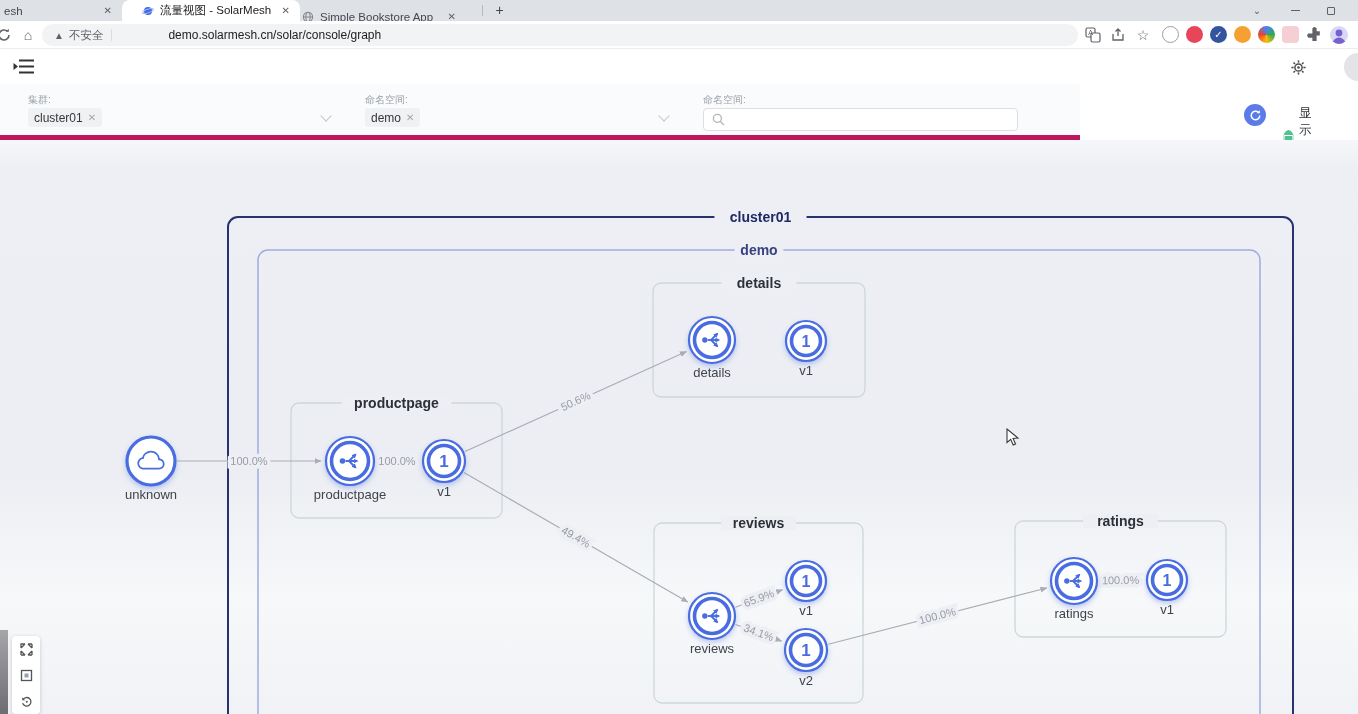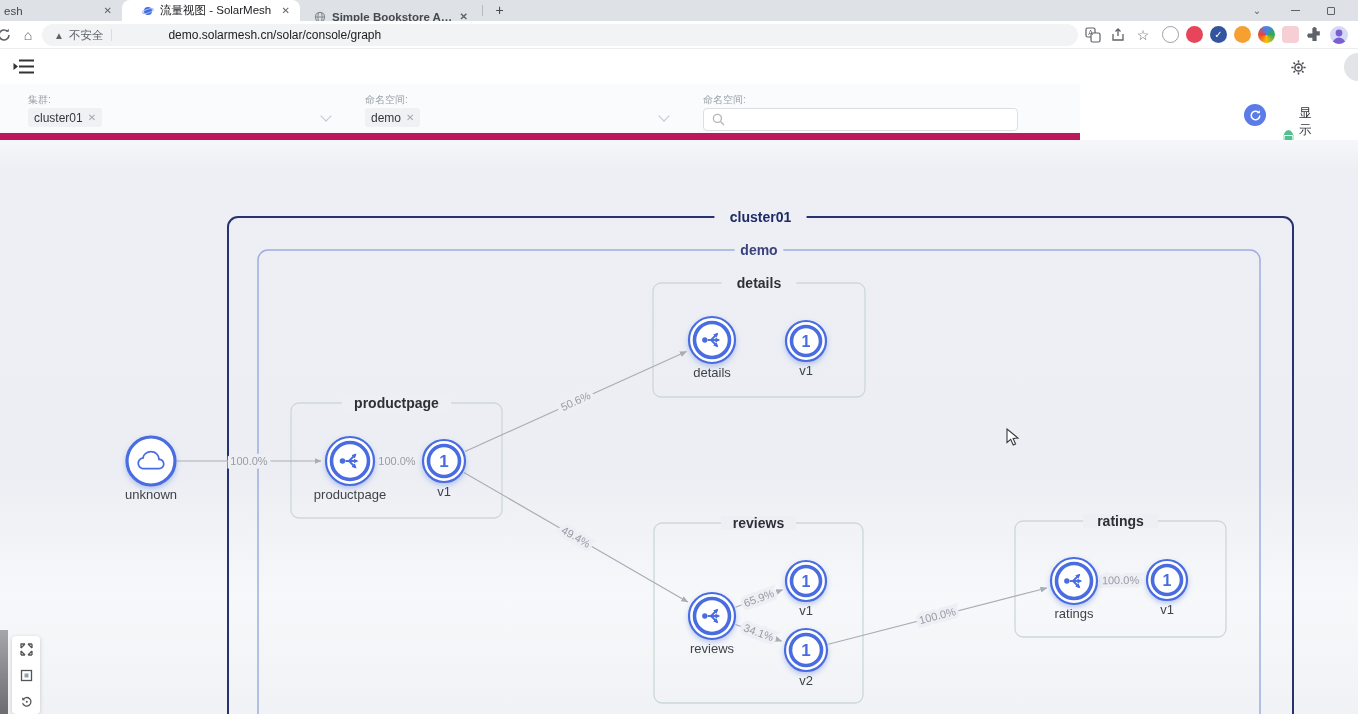--- a/index.html
+++ b/index.html
@@ -5,21 +5,21 @@
   * { margin:0; padding:0; box-sizing:border-box; }
   body { font-family:"Liberation Sans", sans-serif; }
   .screen { position:relative; width:1358px; height:714px; overflow:hidden; background:#fff; font-family:"Liberation Sans",sans-serif; }
 
   
   .tabstrip { position:absolute; left:0; top:0; width:1358px; height:24px; background:#dee1e6; }
   .tab { position:absolute; top:0; height:21px; display:flex; align-items:center; font-size:11.5px; color:#45484d; }
   .tab .close { margin-left:auto; font-size:10px; color:#5f6368; padding:0 6px; cursor:pointer; }
   .tab-1 { left:0; width:118px; padding-left:4px; }
   .tab-2 { left:122px; width:178px; background:#fff; border-radius:8px 8px 0 0; padding:0 4px 0 20px; color:#202124; }
-  .tab-3 { left:304px; width:174px; padding:12px 4px 0 10px;font-weight:bold; }
+  .tab-3 { left:292px; width:174px; padding:12px 4px 0 10px; }
   .tab .title { white-space:nowrap; overflow:hidden; text-overflow:ellipsis; flex:0 1 auto; }
   .favicon { width:12px; height:12px; margin-right:6px; flex:0 0 auto; }
   .tab-divider { position:absolute; left:482px; top:5px; width:1px; height:11px; background:#b6b9be; }
   .newtab { position:absolute; left:490px; top:1px; width:19px; height:19px; text-align:center; line-height:18px; font-size:14px; color:#45484d; border-radius:50%; }
   .win-ctl { position:absolute; top:0; height:21px; display:flex; align-items:center; justify-content:center; color:#5f6368; }
   .wc-chevron { left:1244px; width:26px; font-size:10px; }
   .wc-min { left:1282px; width:26px; }
   .wc-min i { display:block; width:9px; height:1.5px; background:#5f6368; }
   .wc-max { left:1318px; width:26px; }
   .wc-max i { display:block; width:8px; height:8px; border:1.2px solid #5f6368; border-radius:1px; }
@@ -34,21 +34,21 @@
   .url-text { color:#202124; font-size:12px;margin-left:48px; }
   .ext { position:absolute; top:5px; width:17px; height:17px; border-radius:50%; }
 
   
   .appheader { position:absolute; left:0; top:49px; width:1358px; height:35px; background:#fff; }
   .menu-btn { position:absolute; left:13px; top:9px; cursor:pointer; }
   .gear-btn { position:absolute; left:1291px; top:11px; cursor:pointer; }
   .hdr-avatar { position:absolute; left:1344px; top:4px; width:28px; height:28px; border-radius:50%; background:#e3e4e8; }
 
   
-  .filterbar { position:absolute; left:0; top:84px; width:1080px; height:56px; background:#fafbfc; border-bottom:7px solid #be185d; }
+  .filterbar { position:absolute; left:0; top:84px; width:1080px; height:56px; background:#fafbfc; border-bottom:5px solid #be185d; }
   .flabel { position:absolute; top:9px; font-size:10px; color:#9aa0a6; }
   .ftag { position:absolute; top:24px; height:19px; background:#f0f1f3; border-radius:3px; font-size:12px; color:#34373c; display:flex; align-items:center; padding:0 6px; }
   .ftag .x { color:#a3a6ab; font-size:10px; margin-left:5px; cursor:pointer; }
   .fchevron { position:absolute; width:8px; height:8px; border-right:1.4px solid #c3c7cc; border-bottom:1.4px solid #c3c7cc; transform:rotate(45deg); top:28px; cursor:pointer; }
   .searchbox { position:absolute; left:703px; top:24px; width:315px; height:23px; background:#fff; border:1px solid #dcdee2; border-radius:4px; display:flex; align-items:center; padding:0 8px; }
   .searchbox input { border:none; outline:none; flex:1; font-size:12px; margin-left:6px; background:transparent; font-family:"Liberation Sans",sans-serif; }
   .refresh-btn { position:absolute; left:1244px; top:20px; width:22px; height:22px; border-radius:50%; background:#5b7ce8; cursor:pointer; display:flex; align-items:center; justify-content:center; }
   .display-btn { position:absolute; left:1283px; top:21px; display:flex; align-items:center; cursor:pointer; }
   .display-btn .mon { width:19px; height:19px; border-radius:50%; background:#52c08f; display:flex; align-items:center; justify-content:center; margin-right:5px; }
   .display-btn .txt { font-size:12.5px; color:#2f3338; }

